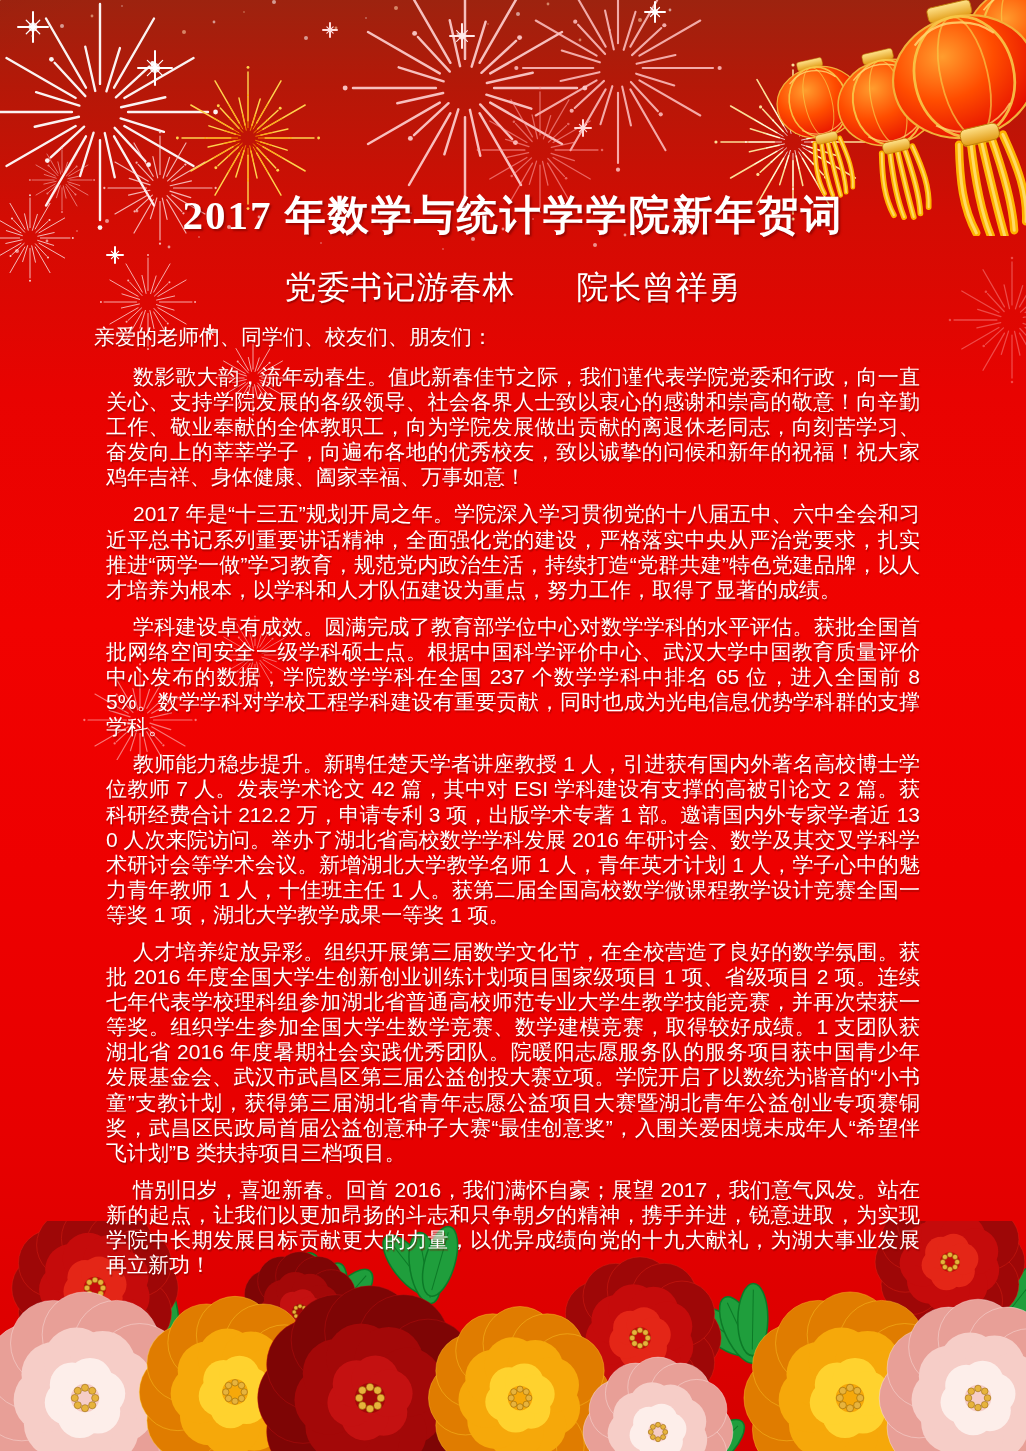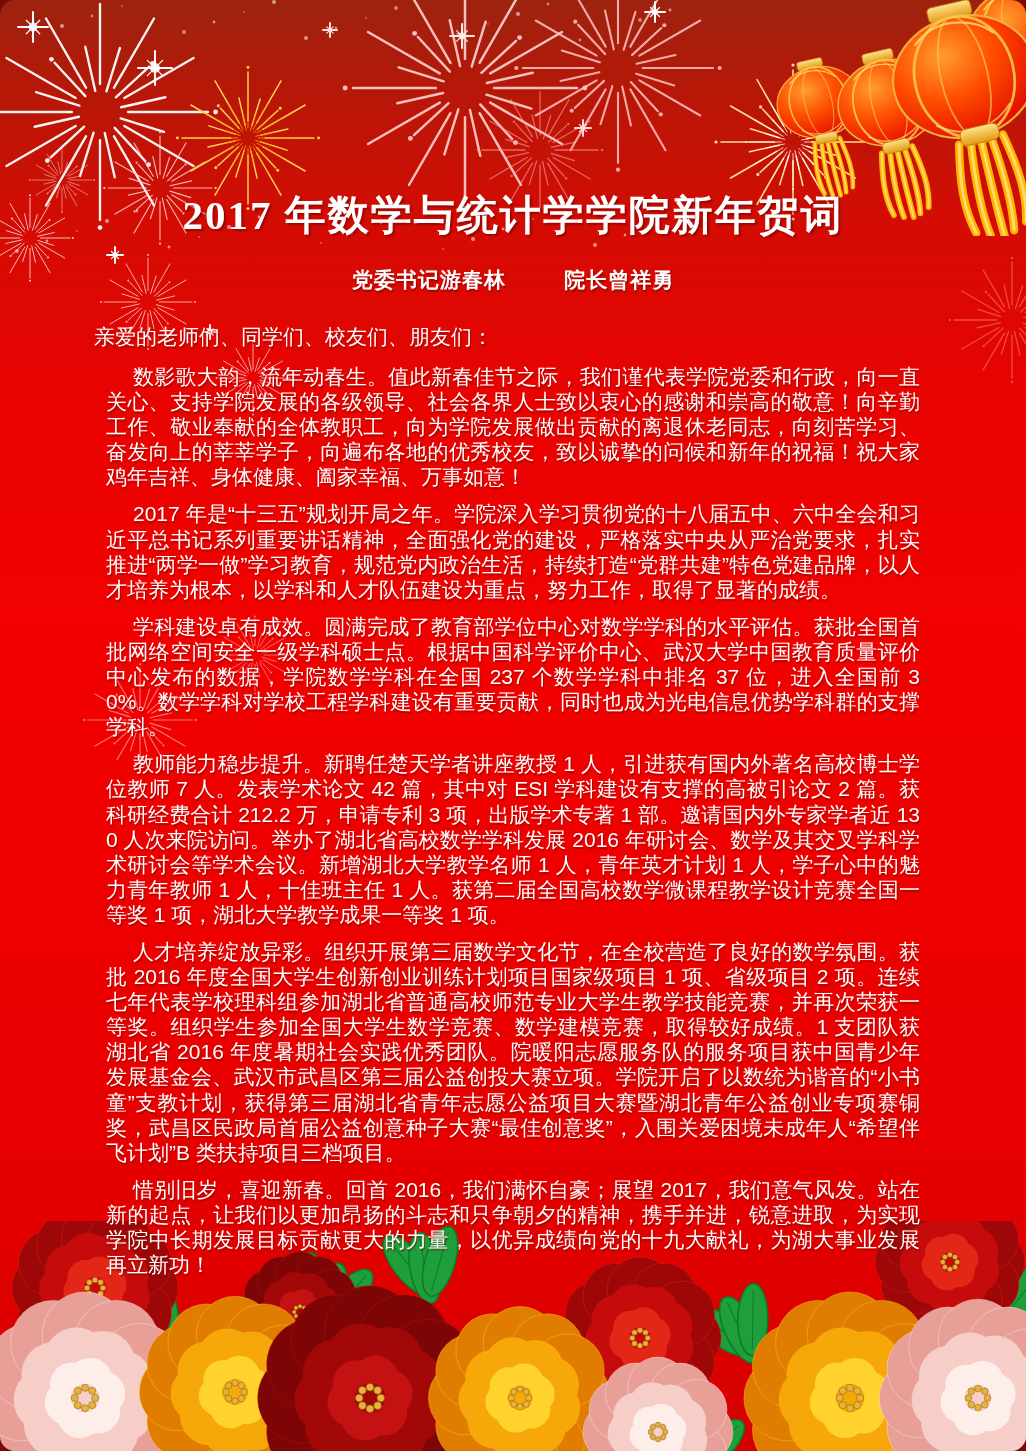--- a/index.html
+++ b/index.html
@@ -6,39 +6,38 @@
   .page{
     position:relative;
     width:1026px;height:1451px;
     margin:0 auto;
     overflow:hidden;
     background:
       radial-gradient(150% 115% at 48% 52%, rgba(255,70,30,0) 52%, rgba(90,5,0,.30) 100%),
       linear-gradient(180deg,#9d230f 0%,#b51808 6%,#d30c03 15%,#e80301 27%,#f10200 43%,#ee0000 60%,#e70000 78%,#dd0000 92%,#d40000 100%);
     font-family:"Liberation Sans","DejaVu Sans",sans-serif;
     color:#ffffff;
-    border-radius:15px;
   }
   svg{display:block;}
   .fireworks-layer{position:absolute;left:0;top:0;pointer-events:none;}
   .lanterns{position:absolute;top:-12px;right:-16px;pointer-events:none;}
   .flowers-layer{position:absolute;left:0;bottom:0;pointer-events:none;}
   .page-title{
     position:absolute;left:0;right:0;top:188px;
     text-align:center;
     font-family:"Liberation Serif","DejaVu Serif",serif;
     font-size:41px;font-weight:600;letter-spacing:2px;
     color:#fff;text-shadow:2px 2px 2px rgba(110,0,0,.55);
     margin:0;z-index:5;
   }
   .byline{
     position:absolute;left:0;right:0;top:266px;
     text-align:center;
     font-family:"Liberation Serif","DejaVu Serif",serif;
-    font-size:21px;font-weight:bold;letter-spacing:1px;
+    font-size:32px;font-weight:normal;letter-spacing:1px;
     text-shadow:1px 2px 1px rgba(110,0,0,.5);
     z-index:5;
   }
   .byline .dean{margin-left:52px;}
   .letter{
     position:absolute;left:94px;right:94px;top:322px;z-index:5;
     font-size:21px;font-weight:normal;
     text-shadow:1px 1.5px 1px rgba(130,8,0,.55);
   }
   .salutation{margin:0;line-height:30px;}
@@ -738,21 +737,21 @@
   <h1 class="page-title">2017 年数学与统计学学院新年贺词</h1>
   <div class="byline">
     <span class="secretary">党委书记游春林</span>
     <span class="dean">院长曾祥勇</span>
   </div>
 
   <div class="letter">
     <p class="salutation">亲爱的老师们、同学们、校友们、朋友们：</p>
     <p class="para">数影歌大韵，流年动春生。值此新春佳节之际，我们谨代表学院党委和行政，向一直关心、支持学院发展的各级领导、社会各界人士致以衷心的感谢和崇高的敬意！向辛勤工作、敬业奉献的全体教职工，向为学院发展做出贡献的离退休老同志，向刻苦学习、奋发向上的莘莘学子，向遍布各地的优秀校友，致以诚挚的问候和新年的祝福！祝大家鸡年吉祥、身体健康、阖家幸福、万事如意！</p>
     <p class="para">2017 年是“十三五”规划开局之年。学院深入学习贯彻党的十八届五中、六中全会和习近平总书记系列重要讲话精神，全面强化党的建设，严格落实中央从严治党要求，扎实推进“两学一做”学习教育，规范党内政治生活，持续打造“党群共建”特色党建品牌，以人才培养为根本，以学科和人才队伍建设为重点，努力工作，取得了显著的成绩。</p>
-    <p class="para">学科建设卓有成效。圆满完成了教育部学位中心对数学学科的水平评估。获批全国首批网络空间安全一级学科硕士点。根据中国科学评价中心、武汉大学中国教育质量评价中心发布的数据，学院数学学科在全国 237 个数学学科中排名 37 位，进入全国前 30%。数学学科对学校工程学科建设有重要贡献，同时也成为光电信息优势学科群的支撑学科。</p>
+    <p class="para">学科建设卓有成效。圆满完成了教育部学位中心对数学学科的水平评估。获批全国首批网络空间安全一级学科硕士点。根据中国科学评价中心、武汉大学中国教育质量评价中心发布的数据，学院数学学科在全国 237 个数学学科中排名 65 位，进入全国前 85%。数学学科对学校工程学科建设有重要贡献，同时也成为光电信息优势学科群的支撑学科。</p>
     <p class="para">教师能力稳步提升。新聘任楚天学者讲座教授 1 人，引进获有国内外著名高校博士学位教师 7 人。发表学术论文 42 篇，其中对 ESI 学科建设有支撑的高被引论文 2 篇。获科研经费合计 212.2 万，申请专利 3 项，出版学术专著 1 部。邀请国内外专家学者近 130 人次来院访问。举办了湖北省高校数学学科发展 2016 年研讨会、数学及其交叉学科学术研讨会等学术会议。新增湖北大学教学名师 1 人，青年英才计划 1 人，学子心中的魅力青年教师 1 人，十佳班主任 1 人。获第二届全国高校数学微课程教学设计竞赛全国一等奖 1 项，湖北大学教学成果一等奖 1 项。</p>
     <p class="para">人才培养绽放异彩。组织开展第三届数学文化节，在全校营造了良好的数学氛围。获批 2016 年度全国大学生创新创业训练计划项目国家级项目 1 项、省级项目 2 项。连续七年代表学校理科组参加湖北省普通高校师范专业大学生教学技能竞赛，并再次荣获一等奖。组织学生参加全国大学生数学竞赛、数学建模竞赛，取得较好成绩。1 支团队获湖北省 2016 年度暑期社会实践优秀团队。院暖阳志愿服务队的服务项目获中国青少年发展基金会、武汉市武昌区第三届公益创投大赛立项。学院开启了以数统为谐音的“小书童”支教计划，获得第三届湖北省青年志愿公益项目大赛暨湖北青年公益创业专项赛铜奖，武昌区民政局首届公益创意种子大赛“最佳创意奖”，入围关爱困境未成年人“希望伴飞计划”B 类扶持项目三档项目。</p>
     <p class="para">惜别旧岁，喜迎新春。回首 2016，我们满怀自豪；展望 2017，我们意气风发。站在新的起点，让我们以更加昂扬的斗志和只争朝夕的精神，携手并进，锐意进取，为实现学院中长期发展目标贡献更大的力量，以优异成绩向党的十九大献礼，为湖大事业发展再立新功！</p>
   </div>
 
   <svg class="flowers-layer" id="fl" width="1026" height="230" viewBox="0 0 1026 230">
       <g transform="translate(152 104) rotate(-35)">
         <ellipse cx="-16" cy="-6" rx="15" ry="36" transform="rotate(-28 -16 -6)" fill="#1f9e3c" stroke="#0c7a27" stroke-width="1.5"></ellipse>
         <line x1="-16" y1="-36" x2="-16" y2="24" stroke="#0c7a27" stroke-width="1" transform="rotate(-28 -16 -6)"></line>
         <ellipse cx="0" cy="0" rx="15" ry="36" transform="rotate(0 0 0)" fill="#1f9e3c" stroke="#0c7a27" stroke-width="1.5"></ellipse>

